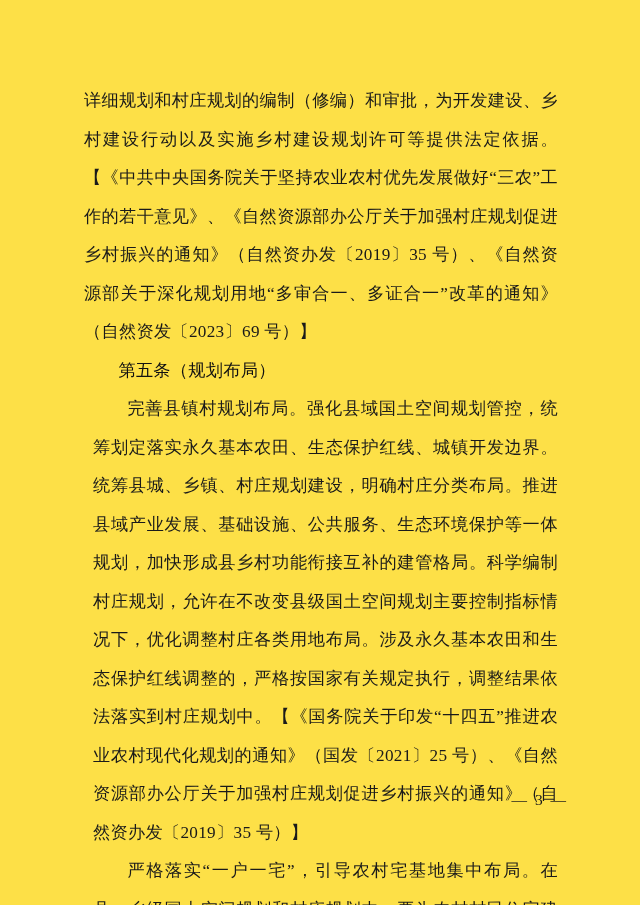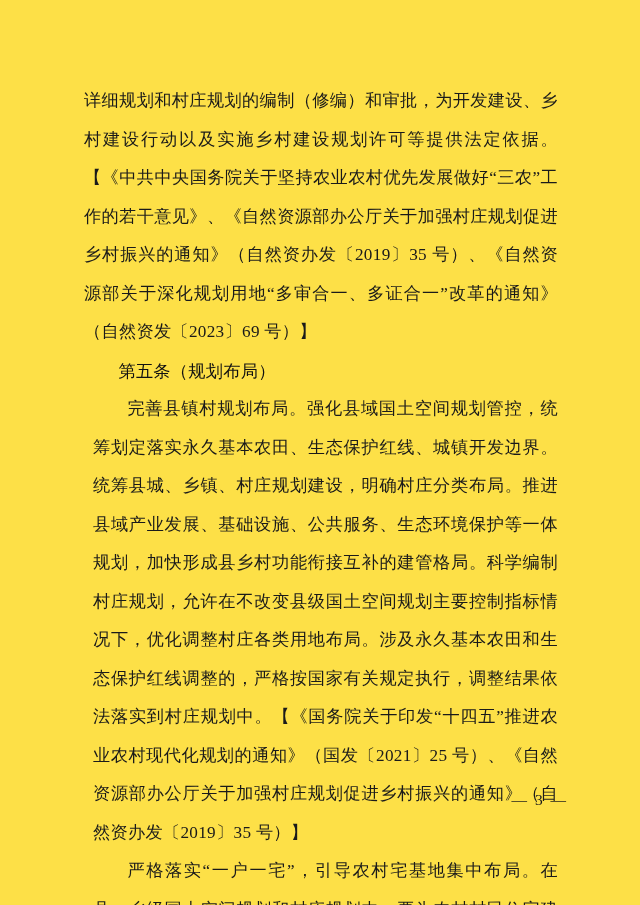--- a/index.html
+++ b/index.html
@@ -34,21 +34,21 @@
   .para.indent {
     text-indent: 2em;
     margin-left: 9px;
   }
   .heading {
     margin: 0;
     color: #111111;
     font-size: 17.2px;
     line-height: 38.5px;
     text-indent: 2em;
-    font-family: Liberation Sans, sans-serif;
+    font-family: Liberation Serif, serif;
     letter-spacing: 0.3px;
   }
   .pagenum {
     position: absolute;
     right: 84px;
     bottom: 96px;
     font-size: 15.5px;
     color: #1a1a1a;
     letter-spacing: 2px;
     font-family: "Liberation Serif", serif;

